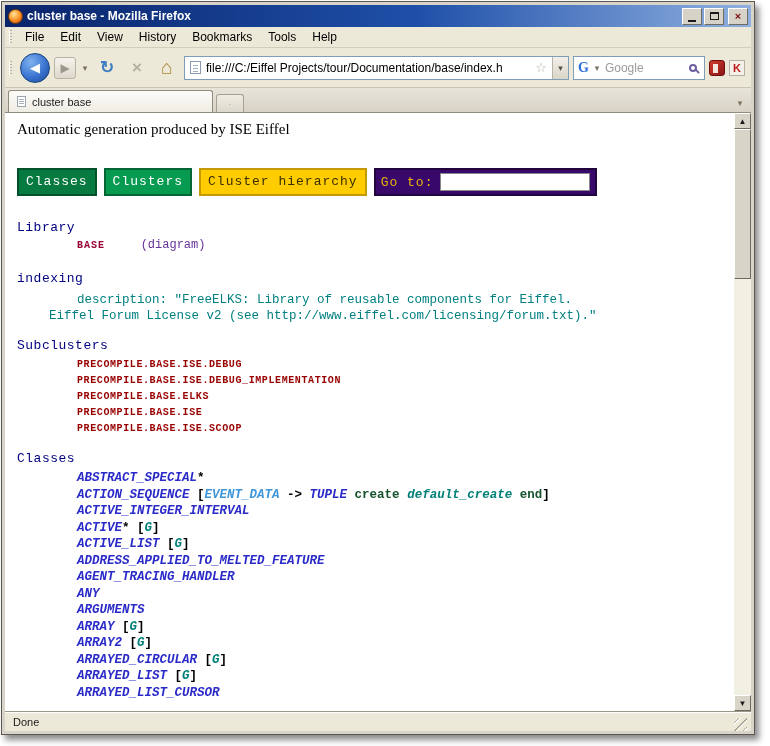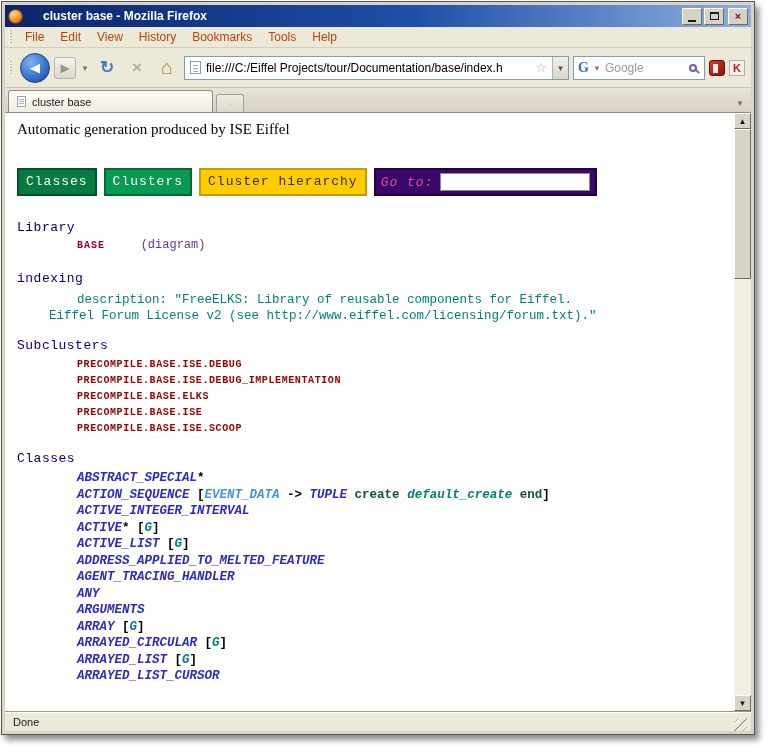--- a/index.html
+++ b/index.html
@@ -6,21 +6,21 @@
   html,body { width:770px; height:746px; overflow:hidden; background:#ffffff;
               font-family:"Liberation Sans", sans-serif; }
 
   
   .window { width:754px; height:734px; margin:1px 0 0 1px;
             background:#D8D4CA; border:1px solid #5a584f; padding:3px;
             box-shadow:4px 5px 6px rgba(0,0,0,0.45);
             display:flex; flex-direction:column; }
 
   
-  .titlebar { height:22px; flex:0 0 22px; display:flex; align-items:center; gap:20px;
+  .titlebar { height:22px; flex:0 0 22px; display:flex; align-items:center; gap:4px;
               padding:0 3px;
               background:linear-gradient(90deg,#0A246A 0%,#1E4FA8 55%,#8FB0E0 100%); }
   .app-icon { width:15px; height:15px; border-radius:50%;
               background:radial-gradient(circle at 38% 32%, #ffd98c 8%, #ff9c2e 45%, #d35a12 85%);
               border:1px solid #7a3a08; flex:0 0 15px; }
   .title-text { color:#fff; font-size:12px; font-weight:bold; flex:1;
                 white-space:nowrap; overflow:hidden; }
   .win-controls { display:flex; gap:2px; }
   .win-btn { width:20px; height:17px; background:#D6D2C8;
              border:1px solid; border-color:#ffffff #6e6b60 #6e6b60 #ffffff;
@@ -30,21 +30,21 @@
   .glyph-min { width:8px; height:2px; background:#1a1a1a; margin-top:9px; }
   .glyph-max { width:9px; height:8px; border:1px solid #1a1a1a; border-top-width:2px; }
 
   
   .menubar { height:21px; flex:0 0 21px; background:#ECE9D8; display:flex;
              align-items:center; gap:2px; padding:0 4px;
              border-bottom:1px solid #d2cebe; }
   .grip { width:3px; height:14px; margin-right:4px;
           background:repeating-linear-gradient(#b4b0a0 0 1px, transparent 1px 3px);
           border-left:1px solid #fff; }
-  .menu-item { font-size:12px; color:#c2410c; padding:10px 7px; cursor:default; }
+  .menu-item { font-size:12px; color:#000000; padding:10px 7px; cursor:default; }
 
   
   .navbar { height:40px; flex:0 0 40px; background:#ECE9D8; display:flex;
             align-items:center; gap:4px; padding:0 6px 0 4px;
             border-bottom:1px solid #c9c4b2; }
   .back-btn { width:30px; height:30px; border-radius:50%;
               background:radial-gradient(circle at 35% 30%, #7fb2f0, #3a74d0 55%, #1f4fa0 92%);
               border:1px solid #17407f; display:flex; align-items:center;
               justify-content:center; color:#fff; font-size:13px; }
   .fwd-btn { width:22px; height:22px; display:flex; align-items:center; justify-content:center;
@@ -260,21 +260,21 @@
 
       <div class="page-header">Automatic generation produced by ISE Eiffel</div>
 
       <div class="nav-row">
         <span style="display:flex;gap:7px;">
             <span class="eiffel-btn" style="background: rgb(6, 122, 65); color: rgb(255, 255, 255); border-color: rgb(3, 81, 43);">Classes</span>
             <span class="eiffel-btn" style="background: rgb(7, 155, 82); color: rgb(255, 255, 255); border-color: rgb(4, 101, 54);">Clusters</span>
             <span class="eiffel-btn" style="background: rgb(255, 204, 0); color: rgb(58, 46, 0); border-color: rgb(196, 154, 6);">Cluster hierarchy</span>
           </span>
         <span class="goto-box" style="background: rgb(56, 9, 107); border-color: rgb(34, 5, 63);">
-          <span class="goto-label" style="color: #ec4899; font-style: italic;">Go to:</span>
+          <span class="goto-label" style="color: #eab308;">Go to:</span>
           <input class="goto-input" value="" style="">
         </span>
       </div>
 
       <div class="section-heading h-library">Library</div>
       <div class="base-line">
         <span class="cluster-name">BASE</span>
         <span class="diagram-link">(diagram)</span>
       </div>
 
@@ -298,20 +298,21 @@
           <div class="class-item"><span class="seg-link">ABSTRACT_SPECIAL</span><span class="seg-plain">*</span></div>
           <div class="class-item"><span class="seg-link">ACTION_SEQUENCE</span><span class="seg-plain"> [</span><span class="seg-param">EVENT_DATA</span><span class="seg-plain"> -&gt; </span><span class="seg-link">TUPLE</span><span class="seg-plain"> </span><span class="seg-keyword">create</span><span class="seg-plain"> </span><span class="seg-feature">default_create</span><span class="seg-plain"> </span><span class="seg-keyword">end</span><span class="seg-plain">]</span></div>
           <div class="class-item"><span class="seg-link">ACTIVE_INTEGER_INTERVAL</span></div>
           <div class="class-item"><span class="seg-link">ACTIVE</span><span class="seg-plain">* [</span><span class="seg-generic">G</span><span class="seg-plain">]</span></div>
           <div class="class-item"><span class="seg-link">ACTIVE_LIST</span><span class="seg-plain"> [</span><span class="seg-generic">G</span><span class="seg-plain">]</span></div>
           <div class="class-item"><span class="seg-link">ADDRESS_APPLIED_TO_MELTED_FEATURE</span></div>
           <div class="class-item"><span class="seg-link">AGENT_TRACING_HANDLER</span></div>
           <div class="class-item"><span class="seg-link">ANY</span></div>
           <div class="class-item"><span class="seg-link">ARGUMENTS</span></div>
           <div class="class-item"><span class="seg-link">ARRAY</span><span class="seg-plain"> [</span><span class="seg-generic">G</span><span class="seg-plain">]</span></div>
+          <div class="class-item"><span class="seg-link">ARRAY2</span><span class="seg-plain"> [</span><span class="seg-generic">G</span><span class="seg-plain">]</span></div>
           <div class="class-item"><span class="seg-link">ARRAYED_CIRCULAR</span><span class="seg-plain"> [</span><span class="seg-generic">G</span><span class="seg-plain">]</span></div>
           <div class="class-item"><span class="seg-link">ARRAYED_LIST</span><span class="seg-plain"> [</span><span class="seg-generic">G</span><span class="seg-plain">]</span></div>
           <div class="class-item"><span class="seg-link">ARRAYED_LIST_CURSOR</span></div>
         </div>
 
     </div>
 
     <div class="scrollbar">
       <span class="sb-btn">▲</span>
       <span class="sb-track">

